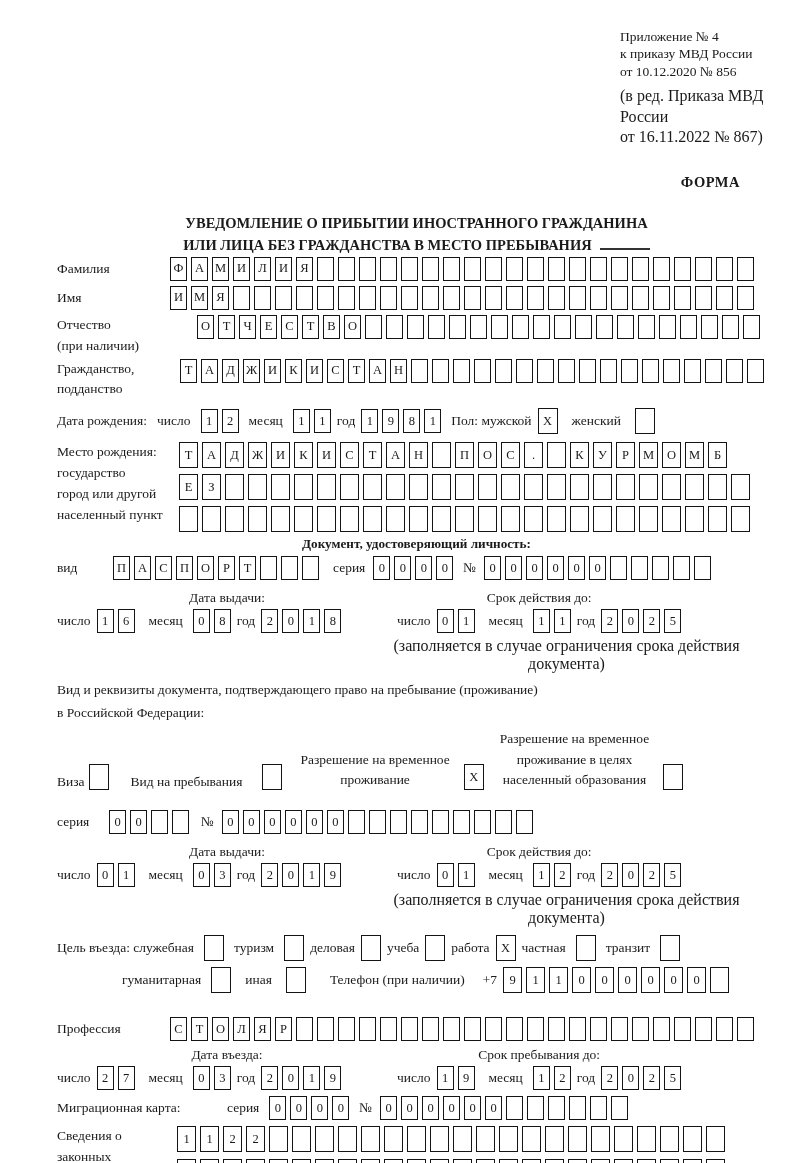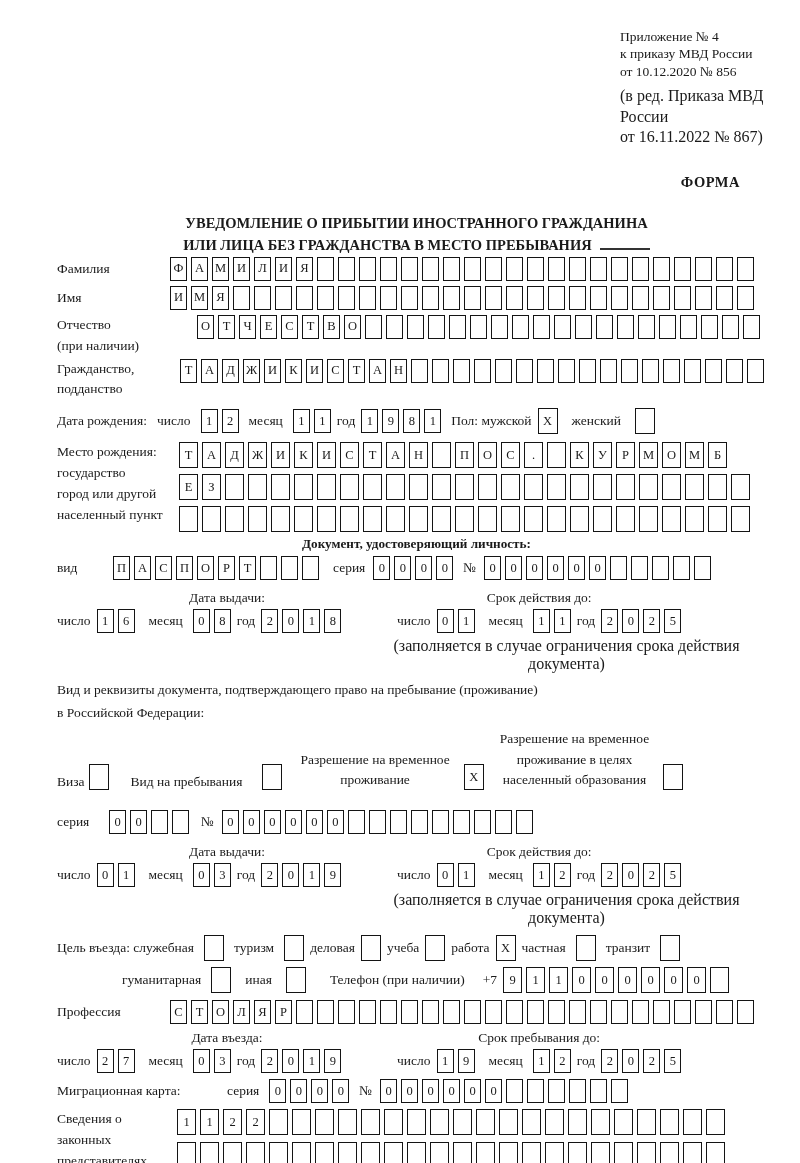--- a/index.html
+++ b/index.html
@@ -585,21 +585,21 @@
         <span class="cell">0</span>
         <span class="cell">0</span>
         <span class="cell">0</span>
         <span class="cell">0</span>
         <span class="cell">0</span>
         <span class="cell">0</span>
         <span class="cell"></span>
       </span>
   </div>
 
-  <div class="row" style="margin-top:7px;">
+  <div class="row" style="margin-top:24px;">
     <span class="lbl w113">Профессия</span>
     <span class="cells">
         <span class="cell">С</span>
         <span class="cell">Т</span>
         <span class="cell">О</span>
         <span class="cell">Л</span>
         <span class="cell">Я</span>
         <span class="cell">Р</span>
         <span class="cell"></span>
         <span class="cell"></span>

